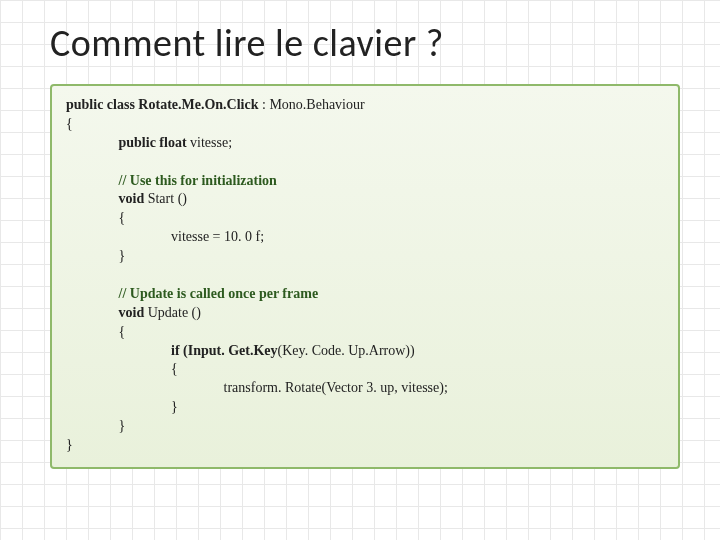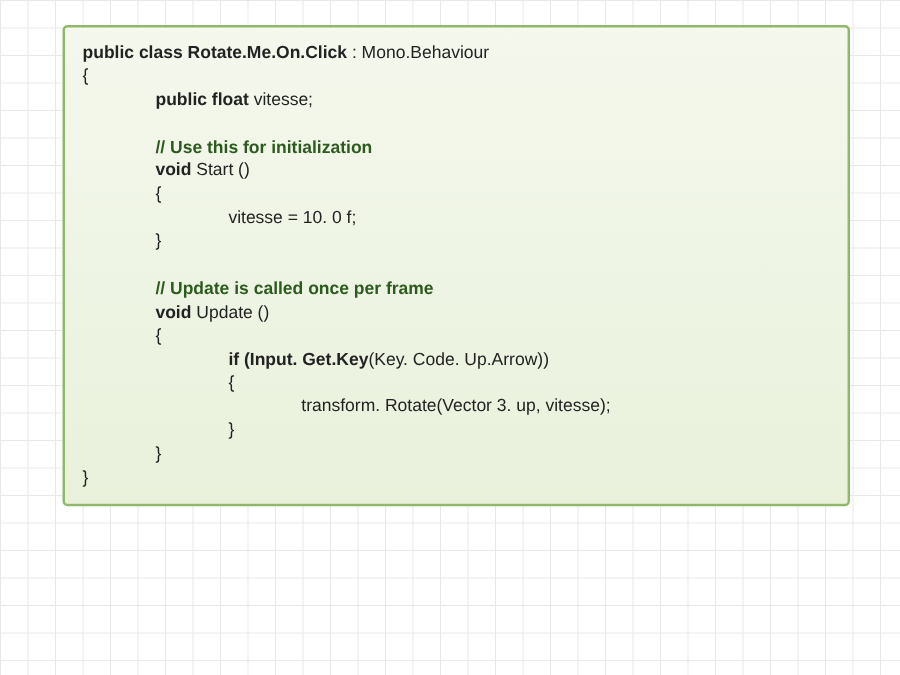--- a/index.html
+++ b/index.html
@@ -27,35 +27,36 @@
     font-weight: 400;
     color: #222;
     margin-bottom: 18px;
     letter-spacing: 0.5px;
   }
   .code-box {
     border: 2px solid #8fb96a;
     background: linear-gradient(180deg, #f4f8ed 0%, #e9f1db 100%);
     border-radius: 4px;
     padding: 10px 14px 12px 14px;
-    font-family: Liberation Sans, sans-serif;
+    font-family: Liberation Serif, serif;
     font-size: 14px;
     line-height: 1.35;
     color: #222;
   }
   .kw { font-weight: 700; }
   .cm { font-weight: 700; color: #2d5a1f; }
   pre { font-family: inherit; white-space: pre; }
 </style>
 </head>
 <body>
 
 <div class="grid-bg"></div>
 
 <div class="content">
+  <h1 class="title">Comment lire le clavier ?</h1>
 
   <div class="code-box">
 <pre><span class="kw">public class </span><span class="kw">Rotate.Me.On.Click </span><span>: Mono.Behaviour</span>
 <span>{</span>
                <span class="kw">public float </span><span>vitesse;</span>
 
                <span class="cm">// Use this for initialization</span>
                <span class="kw">void </span><span>Start ()</span>
                <span>{</span>
                               <span>vitesse = 10. 0 f;</span>

